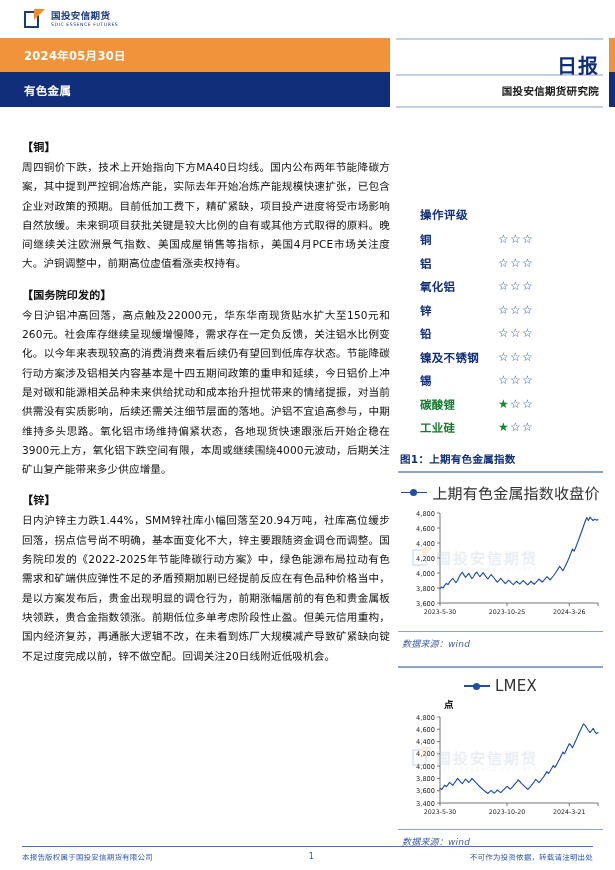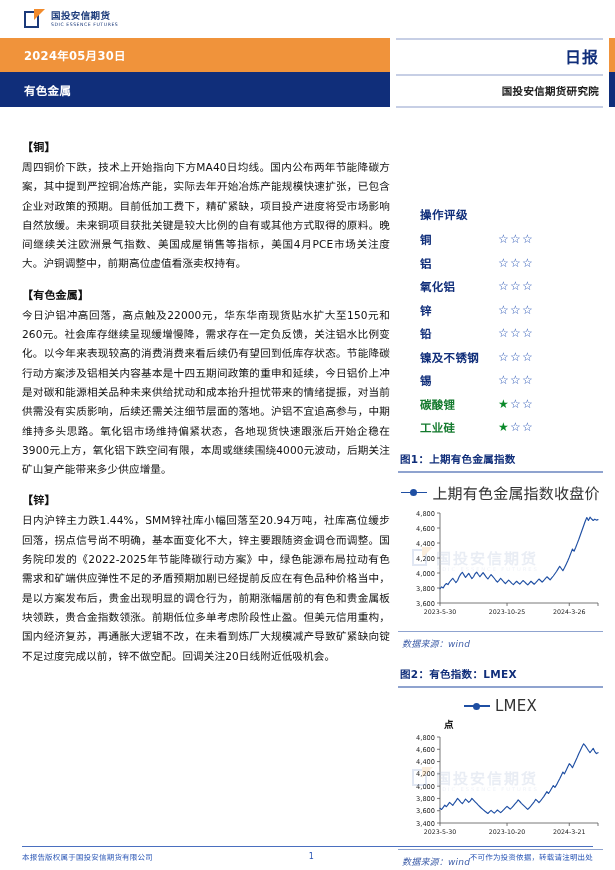--- a/index.html
+++ b/index.html
@@ -30,21 +30,21 @@
   .band-blue{position:absolute;left:0;top:34px;width:390px;height:35px;background:#102e7a;}
   .band-orange-r{position:absolute;left:609px;top:0;width:6px;height:34px;background:#f0933b;}
   .band-blue-r{position:absolute;left:609px;top:34px;width:6px;height:35px;background:#102e7a;}
   .band-date{position:absolute;left:24px;top:9px;font-size:11.5px;font-weight:bold;color:#ffffff;letter-spacing:.3px;}
   .band-sector{position:absolute;left:24px;top:44px;font-size:11.5px;font-weight:bold;color:#ffffff;letter-spacing:.3px;}
   .hdr-right{position:absolute;left:396px;top:0;width:207px;height:69px;}
   .hdr-rule{position:absolute;left:0;width:207px;height:1.5px;background:#c7cfe5;}
   .hdr-rule.t{top:0px;}
   .hdr-rule.m{top:36px;}
   .hdr-rule.b{top:68px;}
-  .hdr-title{position:absolute;right:4px;top:6px;font-size:16px;font-weight:bold;color:#102e7a;letter-spacing:1px;}
+  .hdr-title{position:absolute;right:4px;top:12px;font-size:20px;font-weight:bold;color:#102e7a;letter-spacing:1px;}
   .hdr-sub{position:absolute;right:4px;top:45px;font-size:10.5px;font-weight:bold;color:#1a1a1a;letter-spacing:.3px;}
 
   
   .content{position:relative;}
   .col-left{position:absolute;left:22px;top:0px;width:368px;}
   .col-right{position:absolute;left:398px;top:0px;width:205px;}
 
   .sec-title{font-size:11px;font-weight:bold;color:#111;margin:12px 0 4px 0;letter-spacing:.2px;}
   .para{font-size:10.6px;line-height:19.3px;color:#111;text-align:justify;text-justify:inter-ideograph;letter-spacing:.1px;}
 
@@ -122,21 +122,21 @@
   <div class="content">
 
     <div class="col-left">
 
       <div>
         <div class="sec-title">【铜】</div>
         <div class="para">周四铜价下跌，技术上开始指向下方MA40日均线。国内公布两年节能降碳方案，其中提到严控铜冶炼产能，实际去年开始冶炼产能规模快速扩张，已包含企业对政策的预期。目前低加工费下，精矿紧缺，项目投产进度将受市场影响自然放缓。未来铜项目获批关键是较大比例的自有或其他方式取得的原料。晚间继续关注欧洲景气指数、美国成屋销售等指标，美国4月PCE市场关注度大。沪铜调整中，前期高位虚值看涨卖权持有。</div>
       </div>
 
       <div>
-        <div class="sec-title">【有色金属】</div>
+        <div class="sec-title">【国务院印发的】</div>
         <div class="para">今日沪铝冲高回落，高点触及22000元，华东华南现货贴水扩大至150元和260元。社会库存继续呈现缓增慢降，需求存在一定负反馈，关注铝水比例变化。以今年来表现较高的消费消费来看后续仍有望回到低库存状态。节能降碳行动方案涉及铝相关内容基本是十四五期间政策的重申和延续，今日铝价上冲是对碳和能源相关品种未来供给扰动和成本抬升担忧带来的情绪提振，对当前供需没有实质影响，后续还需关注细节层面的落地。沪铝不宜追高参与，中期维持多头思路。氧化铝市场维持偏紧状态，各地现货快速跟涨后开始企稳在3900元上方，氧化铝下跌空间有限，本周或继续围绕4000元波动，后期关注矿山复产能带来多少供应增量。</div>
       </div>
 
       <div>
         <div class="sec-title">【锌】</div>
         <div class="para">日内沪锌主力跌1.44%，SMM锌社库小幅回落至20.94万吨，社库高位缓步回落，拐点信号尚不明确，基本面变化不大，锌主要跟随资金调仓而调整。国务院印发的《2022-2025年节能降碳行动方案》中，绿色能源布局拉动有色需求和矿端供应弹性不足的矛盾预期加剧已经提前反应在有色品种价格当中，是以方案发布后，贵金出现明显的调仓行为，前期涨幅居前的有色和贵金属板块领跌，贵合金指数领涨。前期低位多单考虑阶段性止盈。但美元信用重构，国内经济复苏，再通胀大逻辑不改，在未看到炼厂大规模减产导致矿紧缺向锭不足过度完成以前，锌不做空配。回调关注20日线附近低吸机会。</div>
       </div>
 
     </div>
 
@@ -226,21 +226,20 @@
               <text x="171.27272727272728" y="111" text-anchor="middle" font-size="6.3" fill="#222" font-family="&quot;DejaVu Sans&quot;,sans-serif">2024-3-26</text>
               <line x1="200" y1="100" x2="200" y2="103" stroke="#555" stroke-width="0.8"></line>
               <polyline points="42.00,85.75 43.60,83.88 45.19,85.00 46.79,82.15 48.38,80.50 49.98,81.63 51.58,79.00 53.17,77.13 54.77,75.25 56.36,77.50 57.96,79.60 59.56,77.50 61.15,73.75 62.75,71.13 64.34,69.25 65.94,71.88 67.54,74.50 69.13,72.40 70.73,70.38 72.32,73.00 73.92,75.63 75.52,73.75 77.11,70.75 78.71,69.10 80.30,71.50 81.90,73.75 83.49,71.65 85.09,69.63 86.69,71.88 88.28,74.13 89.88,76.00 91.47,73.75 93.07,71.50 94.67,73.38 96.26,75.25 97.86,77.50 99.45,79.15 101.05,77.35 102.65,75.25 104.24,77.13 105.84,79.00 107.43,80.65 109.03,78.85 110.63,77.13 112.22,78.63 113.82,80.35 115.41,81.63 117.01,79.90 118.61,78.25 120.20,79.75 121.80,81.10 123.39,79.38 124.99,77.50 126.59,78.85 128.18,80.50 129.78,81.85 131.37,80.05 132.97,78.25 134.57,79.75 136.16,81.25 137.76,79.60 139.35,77.88 140.95,76.00 142.55,77.50 144.14,79.15 145.74,77.50 147.33,75.63 148.93,73.75 150.53,75.25 152.12,76.90 153.72,74.88 155.31,73.00 156.91,70.75 158.51,68.50 160.10,65.88 161.70,63.25 163.29,65.50 164.89,67.75 166.48,64.75 168.08,61.38 169.68,58.00 171.27,54.25 172.87,50.13 174.46,46.00 176.06,48.25 177.66,44.50 179.25,40.38 180.85,36.25 182.44,31.75 184.04,27.25 185.64,22.75 187.23,18.25 188.83,14.50 190.42,17.50 192.02,14.13 193.62,16.00 195.21,17.50 196.81,16.15 198.40,17.13 200.00,16.60" fill="none" stroke="#1f4fa3" stroke-width="1.15" stroke-linejoin="round" stroke-linecap="round"></polyline>
             </svg>
         </div>
         <div class="fig-foot-rule"></div>
         <div class="fig-src">数据来源：wind</div>
       </div>
 
       <div class="fig">
-        <div class="fig-title">图2：有色指数：LMEX</div>
         <div class="fig-rule"></div>
         <div class="legend">
           <span class="legend-mark">
               <i></i>
               <b></b>
             </span>
           <span class="legend-txt">LMEX</span>
         </div>
         <div class="unit">点</div>
         <div class="fig-box" style="height:118px">

